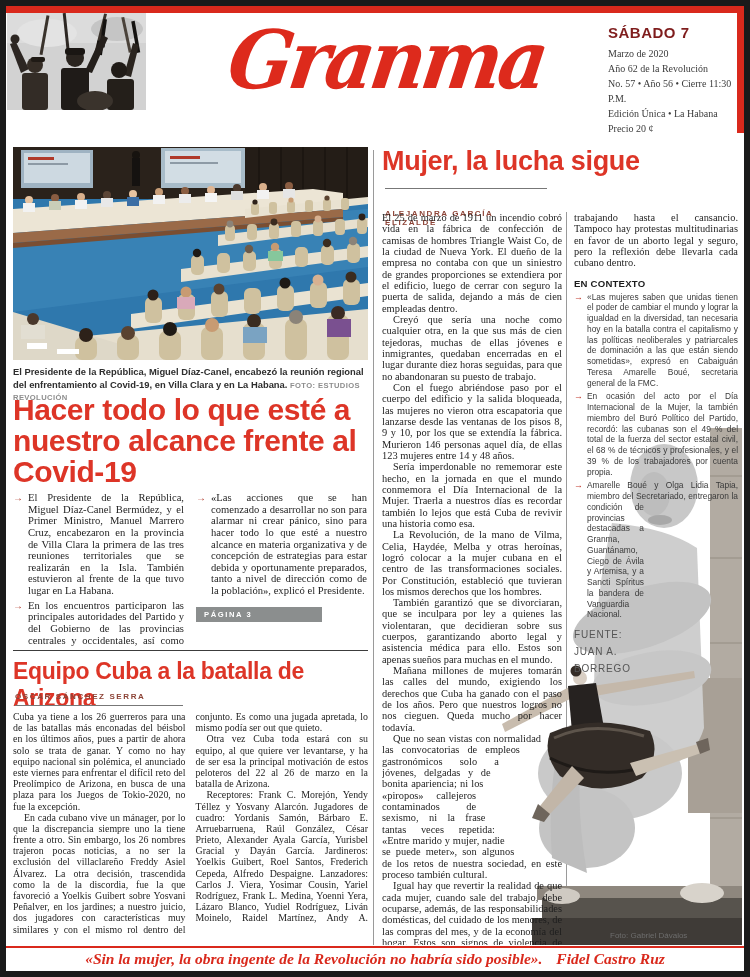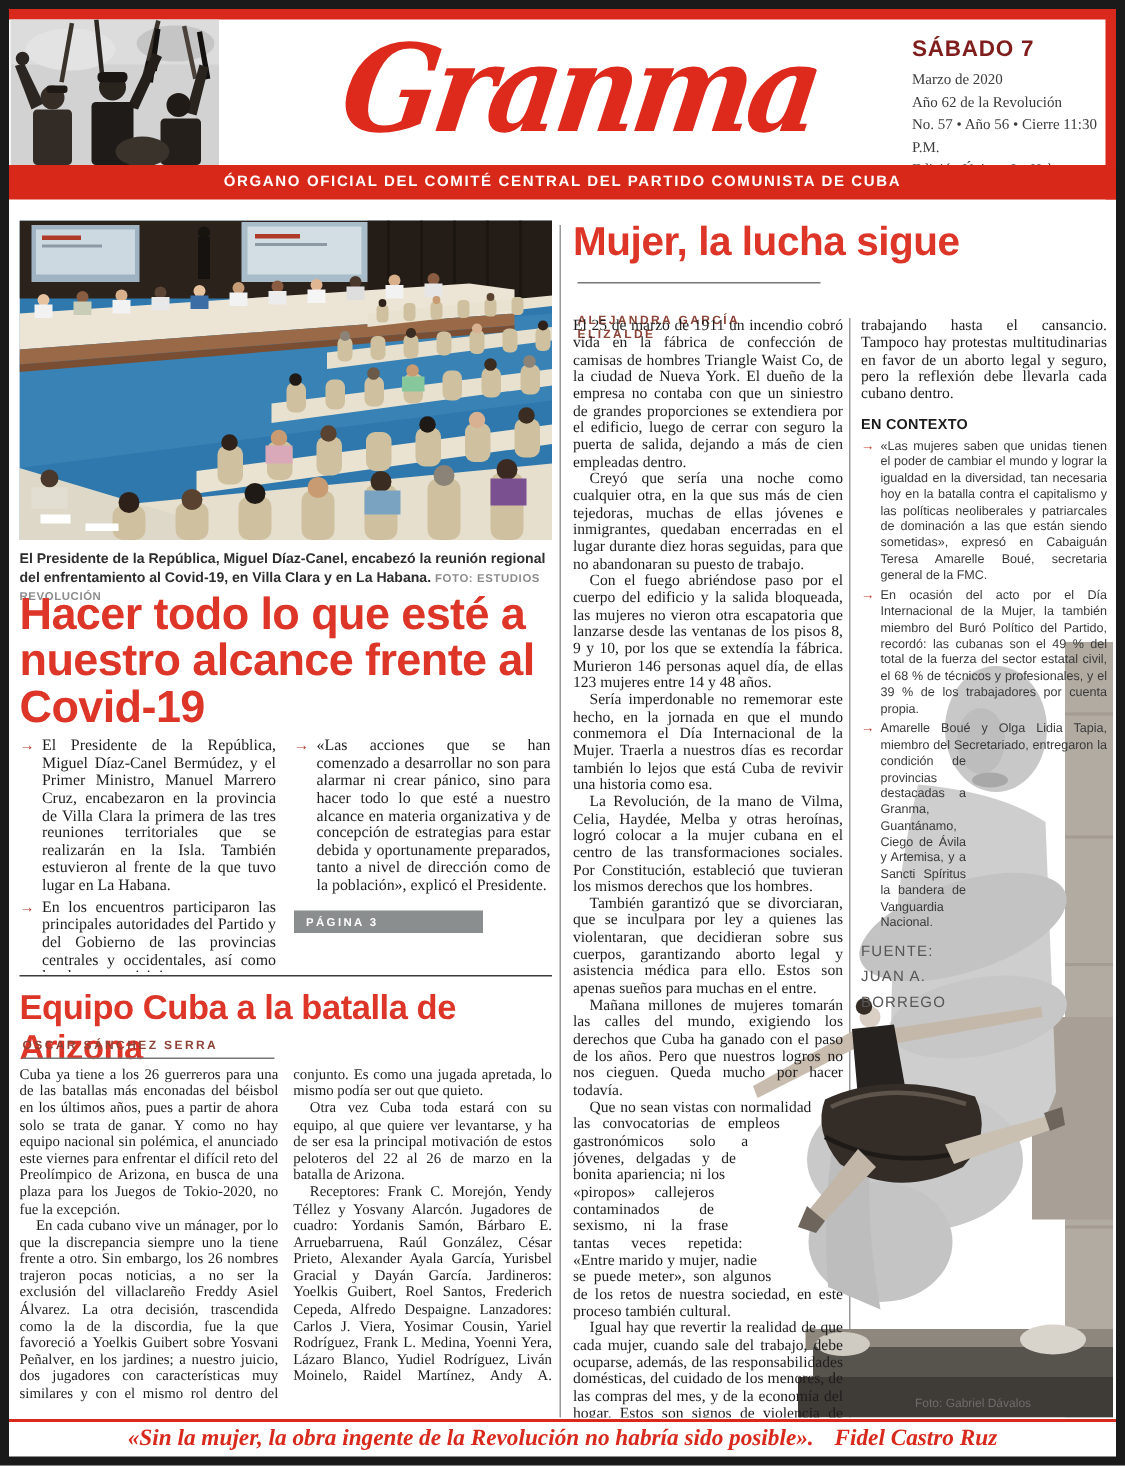--- a/index.html
+++ b/index.html
@@ -123,23 +123,20 @@
   <div class="abs dateblock">
     <div class="dateday">SÁBADO 7</div>
     <div style="height:5px"></div>
     <div class="dateline">Marzo de 2020</div>
     <div class="dateline">Año 62 de la Revolución</div>
     <div class="dateline">No. 57 • Año 56 • Cierre 11:30 P.M.</div>
     <div class="dateline">Edición Única • La Habana</div>
     <div class="dateline">Precio 20 ¢</div>
   </div>
 
-  <div class="abs organo">
-    <span>ÓRGANO OFICIAL DEL COMITÉ CENTRAL DEL PARTIDO COMUNISTA DE CUBA</span>
-  </div>
 
   <svg class="abs meetphoto" viewBox="0 0 355 213" preserveAspectRatio="none">
     <rect width="355" height="213" fill="#2f78ad"></rect>
     <rect width="355" height="52" fill="#2a221b"></rect>
     <rect x="232" width="123" height="52" fill="#241d17"></rect>
     <line x1="246" y1="0" x2="246" y2="52" stroke="#1c1611" stroke-width="2"></line>
     <line x1="268" y1="0" x2="268" y2="52" stroke="#1c1611" stroke-width="2"></line>
     <line x1="290" y1="0" x2="290" y2="52" stroke="#1c1611" stroke-width="2"></line>
     <line x1="312" y1="0" x2="312" y2="52" stroke="#1c1611" stroke-width="2"></line>
     <line x1="334" y1="0" x2="334" y2="52" stroke="#1c1611" stroke-width="2"></line>
@@ -341,21 +338,21 @@
     <polygon points="138,335 206,316 209,325 144,348" fill="#cac0b2"></polygon>
     <polygon points="204,314 216,310 218,322 208,326" fill="#6e655c"></polygon>
   </svg>
 
   <div class="abs colA">
     <p class="para">El 25 de marzo de 1911 un incendio cobró vida en la fábrica de confección de camisas de hombres Triangle Waist Co, de la ciudad de Nueva York. El dueño de la empresa no contaba con que un siniestro de grandes proporciones se extendiera por el edificio, luego de cerrar con seguro la puerta de salida, dejando a más de cien empleadas dentro.</p>
     <p class="para ind">Creyó que sería una noche como cualquier otra, en la que sus más de cien tejedoras, muchas de ellas jóvenes e inmigrantes, quedaban encerradas en el lugar durante diez horas seguidas, para que no abandonaran su puesto de trabajo.</p>
     <p class="para ind">Con el fuego abriéndose paso por el cuerpo del edificio y la salida bloqueada, las mujeres no vieron otra escapatoria que lanzarse desde las ventanas de los pisos 8, 9 y 10, por los que se extendía la fábrica. Murieron 146 personas aquel día, de ellas 123 mujeres entre 14 y 48 años.</p>
     <p class="para ind">Sería imperdonable no rememorar este hecho, en la jornada en que el mundo conmemora el Día Internacional de la Mujer. Traerla a nuestros días es recordar también lo lejos que está Cuba de revivir una historia como esa.</p>
     <p class="para ind">La Revolución, de la mano de Vilma, Celia, Haydée, Melba y otras heroínas, logró colocar a la mujer cubana en el centro de las transformaciones sociales. Por Constitución, estableció que tuvieran los mismos derechos que los hombres.</p>
-    <p class="para ind">También garantizó que se divorciaran, que se inculpara por ley a quienes las violentaran, que decidieran sobre sus cuerpos, garantizando aborto legal y asistencia médica para ello. Estos son apenas sueños para muchas en el entre.</p>
+    <p class="para ind">También garantizó que se divorciaran, que se inculpara por ley a quienes las violentaran, que decidieran sobre sus cuerpos, garantizando aborto legal y asistencia médica para ello. Estos son apenas sueños para muchas en el mundo.</p>
     <p class="para ind">Mañana millones de mujeres tomarán las calles del mundo, exigiendo los derechos que Cuba ha ganado con el paso de los años. Pero que nuestros logros no nos cieguen. Queda mucho por hacer todavía.</p>
     <div class="dancerfloat"></div>
     <p class="para ind">Que no sean vistas con normalidad las convocatorias de empleos gastronómicos solo a jóvenes, delgadas y de bonita apariencia; ni los «piropos» callejeros contaminados de sexismo, ni la frase tantas veces repetida: «Entre marido y mujer, nadie se puede meter», son algunos de los retos de nuestra sociedad, en este proceso también cultural.</p>
     <p class="para ind">Igual hay que revertir la realidad de que cada mujer, cuando sale del trabajo, debe ocuparse, además, de las responsabilidades domésticas, del cuidado de los menores, de las compras del mes, y de la economía del hogar. Estos son signos de violencia de género, inconcebibles en una sociedad como la nuestra.</p>
 
   </div>
 
   <div class="abs colB">
     <p class="para">trabajando hasta el cansancio. Tampoco hay protestas multitudinarias en favor de un aborto legal y seguro, pero la reflexión debe llevarla cada cubano dentro.</p>
     <div class="ctxhead">EN CONTEXTO</div>

